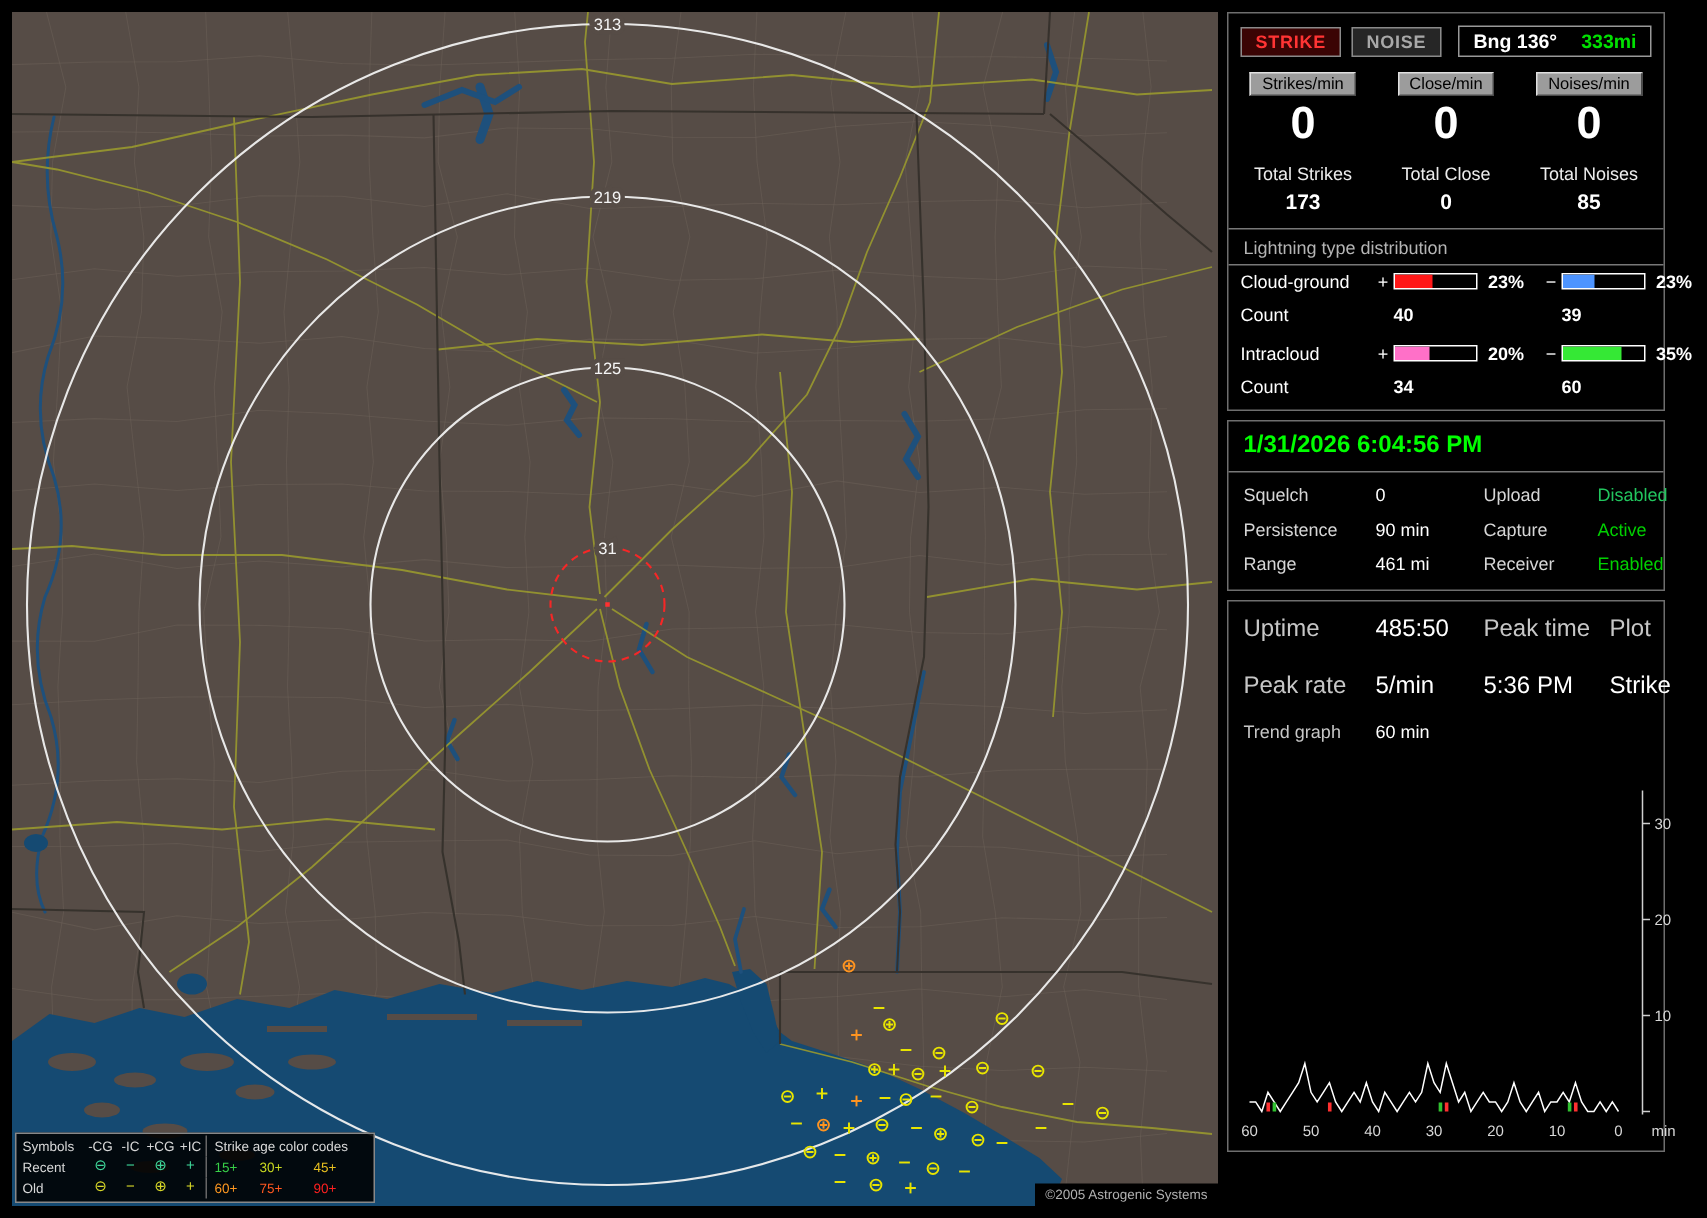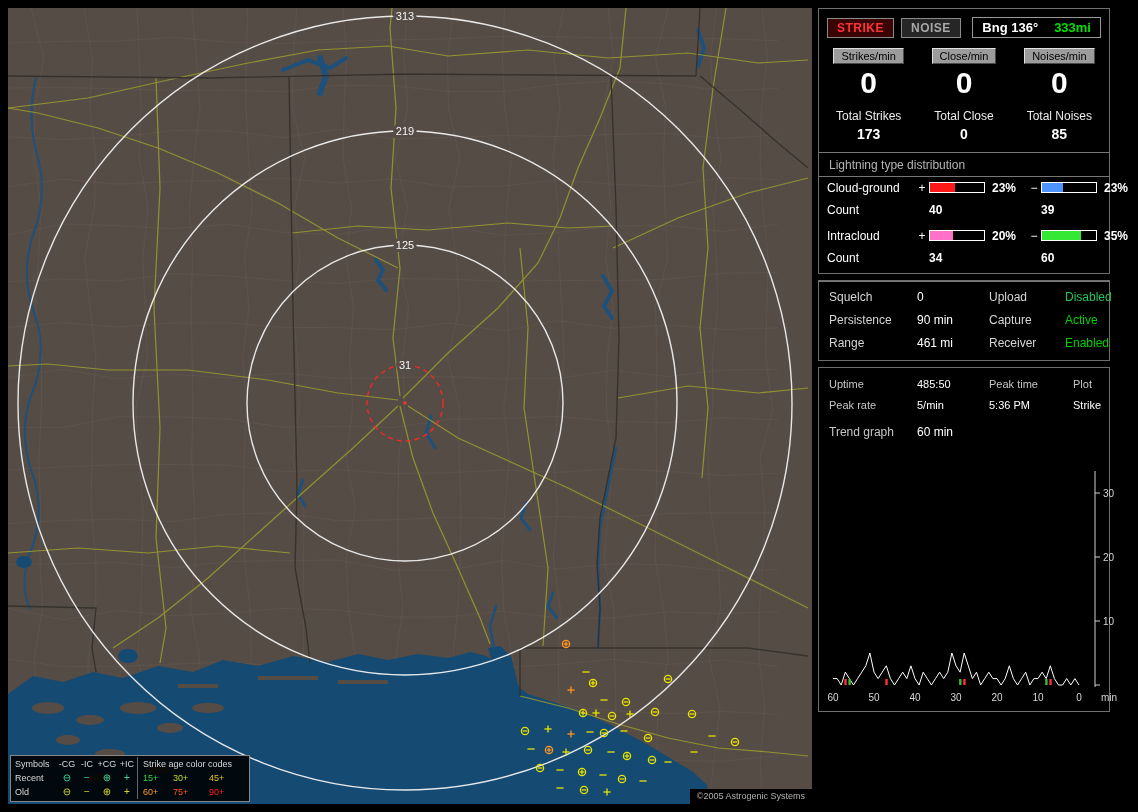--- a/index.html
+++ b/index.html
@@ -55,22 +55,22 @@
   .pct { color:#fff; font-weight:bold; font-size:12px; padding-left:7px; }
   .cnt { color:#fff; font-weight:bold; font-size:12px; }
   .crow { padding-top:6px; padding-bottom:8px; }
 
   .timestamp { color:#00ff00; font-size:16px; font-weight:bold; padding:7px 10px 8px; }
   .sgrid { display:grid; grid-template-columns:88px 72px 76px 1fr; row-gap:9px;
     padding:8px 10px 10px; font-size:12px; }
   .slabel { color:#d6d6d6; }
   .sval { color:#fff; }
 
-  .tgrid { display:grid; grid-template-columns:88px 72px 84px 1fr; row-gap:9px;
-    padding:10px 10px 6px; font-size:11px; }
+  .tgrid { display:grid; grid-template-columns:88px 72px 84px 1fr; row-gap:20px;
+    padding:10px 10px 6px; font-size:16px; }
   .tlabel { color:#c6c6c6; }
   .tval { color:#fff; }
   .trendrow { display:grid; grid-template-columns:88px 1fr; padding:8px 10px 2px; font-size:12px; }
   #trend { display:block; margin:6px 0 0 6px; }
 </style>
 </head>
 <body>
 
 <div class="screen">
 
@@ -460,20 +460,21 @@
         <span></span>
         <span class="cnt">34</span>
         <span></span>
           <span></span>
         <span class="cnt">60</span>
         <span></span>
       </div>
     </div>
 
     <div class="pbox">
+      <div class="timestamp">1/31/2026 6:04:56 PM</div>
       <div class="sep"></div>
       <div class="sgrid">
         <span class="slabel">Squelch</span>
         <span class="sval">0</span>
         <span class="slabel">Upload</span>
         <span class="sval" style="color: #22c55e;">Disabled</span>
 
         <span class="slabel">Persistence</span>
         <span class="sval">90 min</span>
         <span class="slabel">Capture</span>

